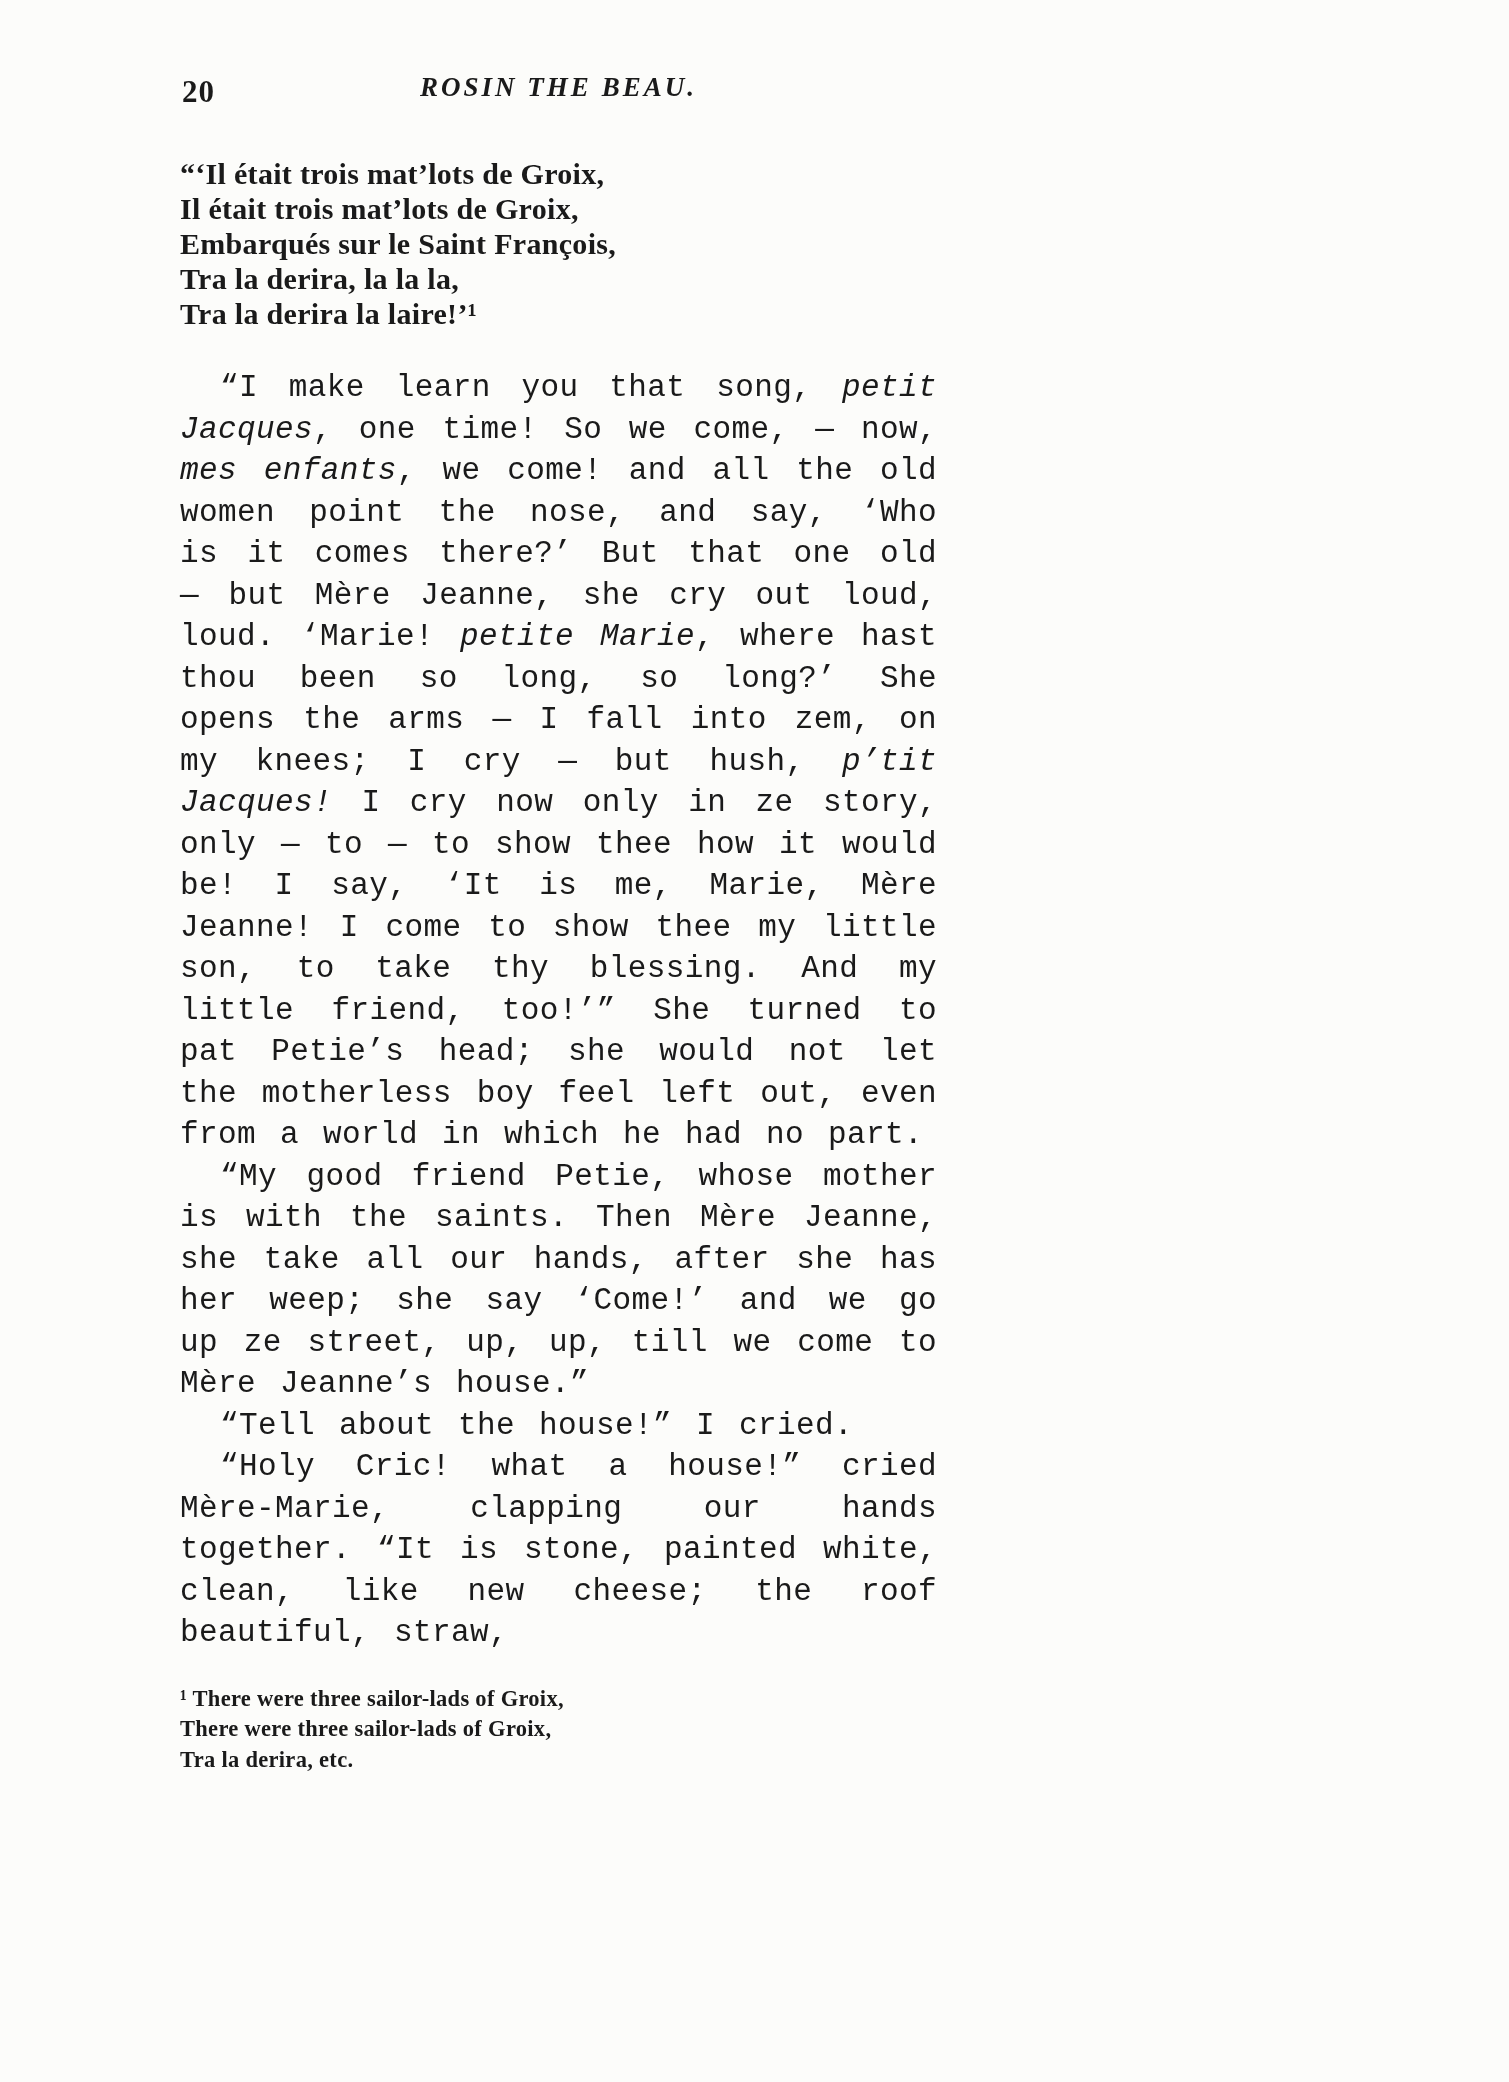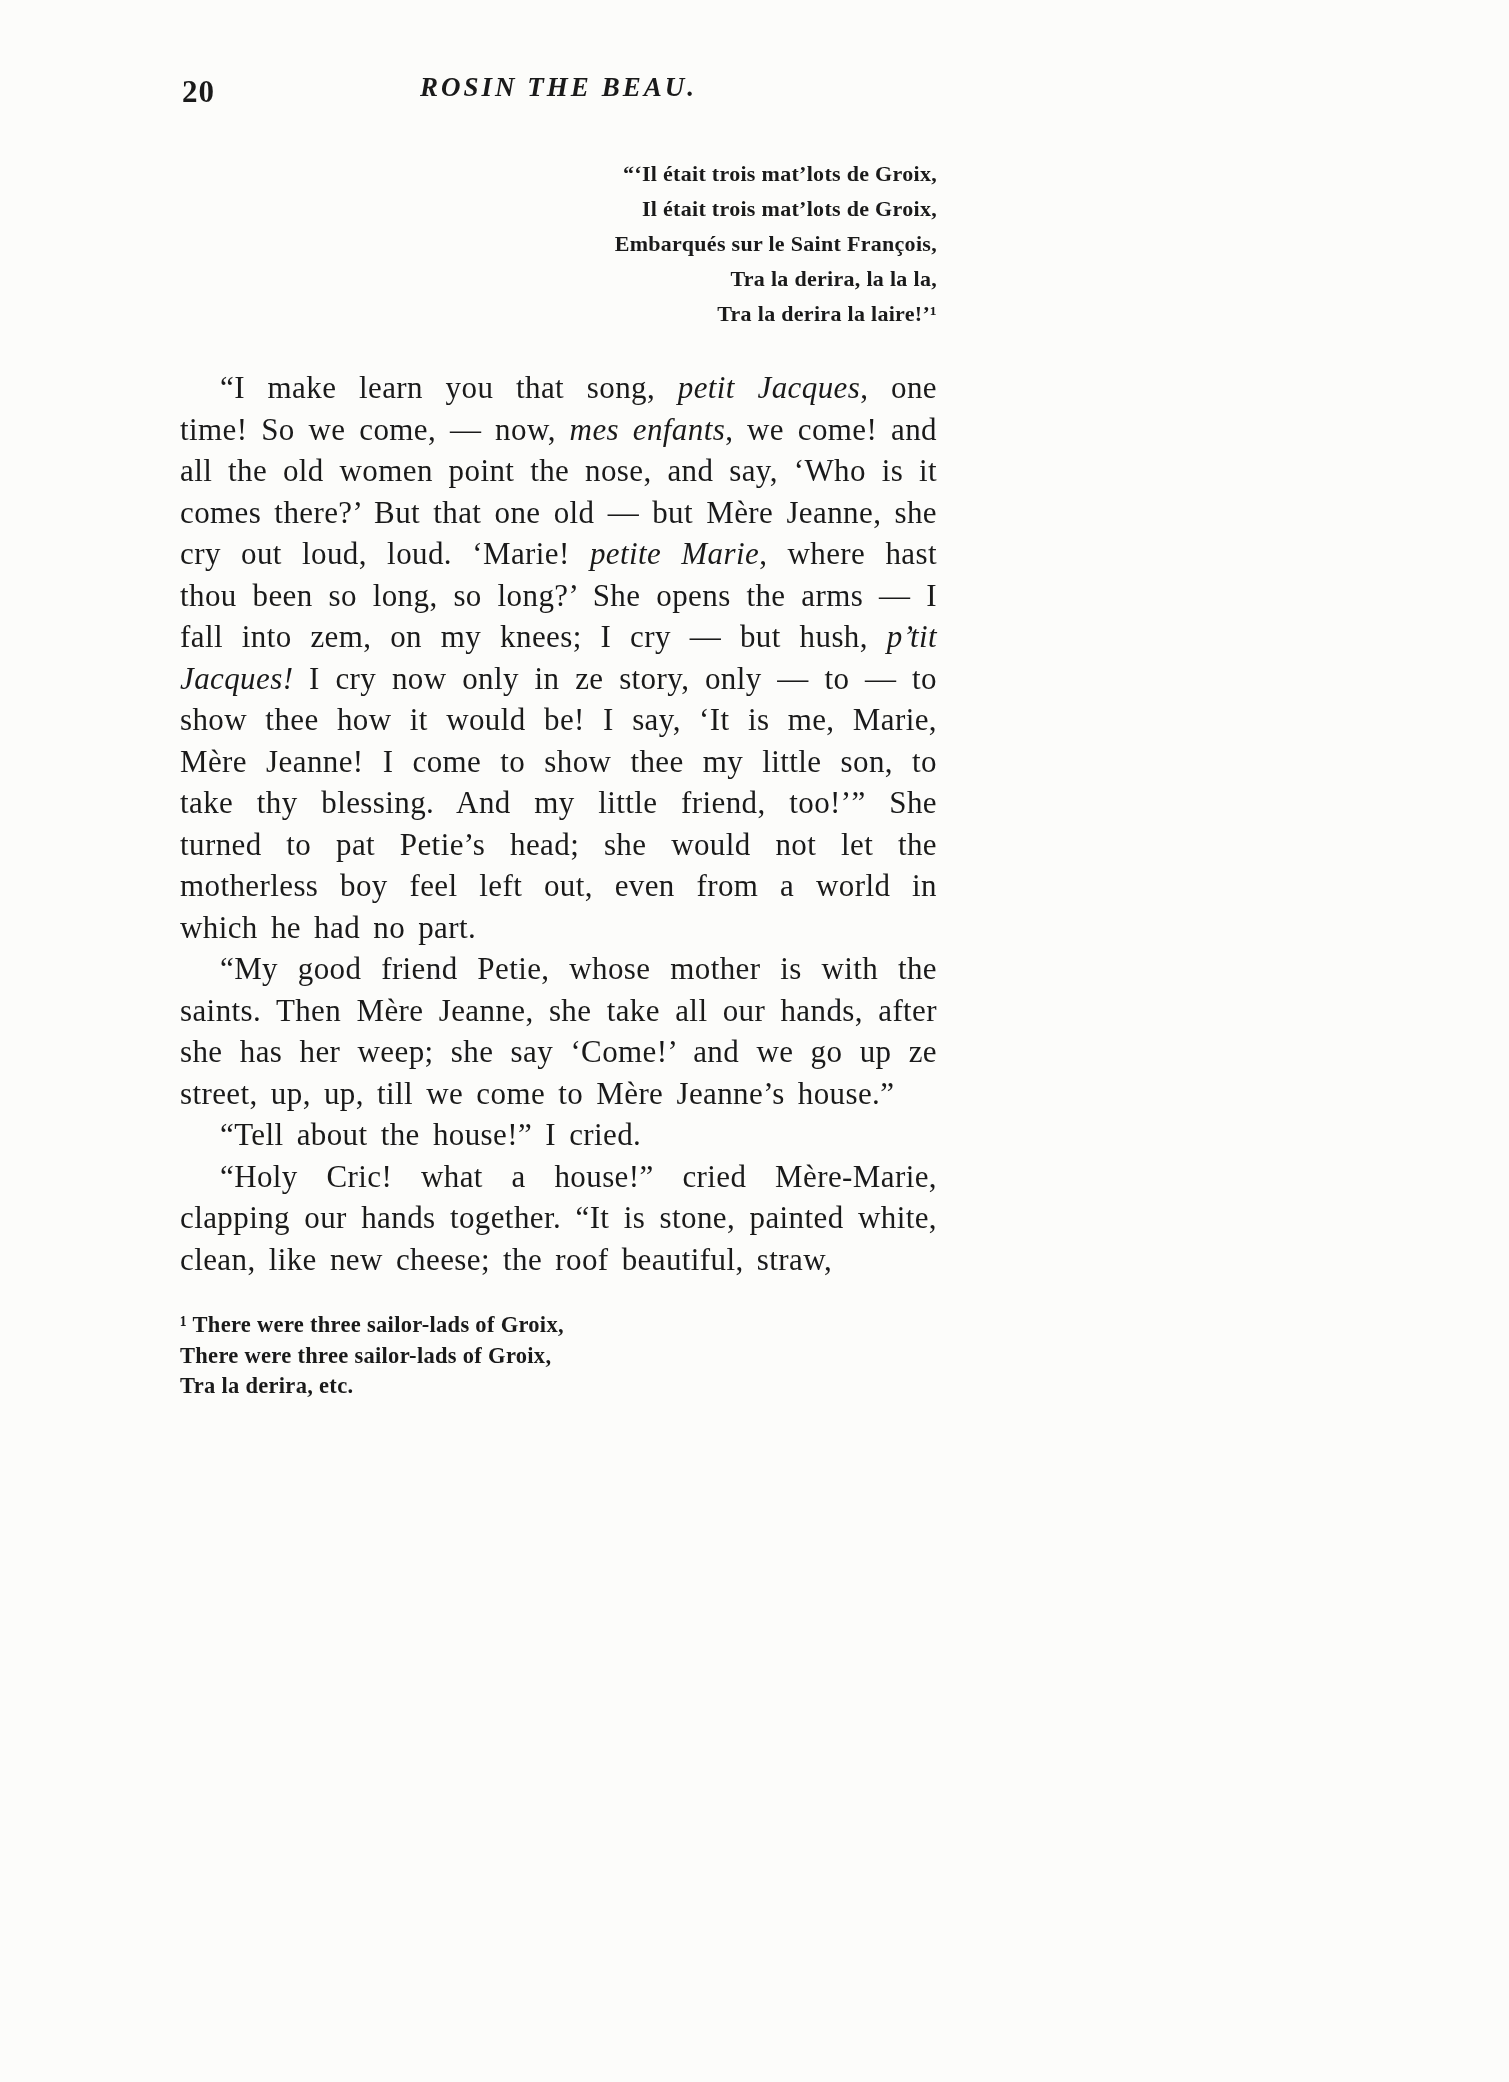--- a/index.html
+++ b/index.html
@@ -41,37 +41,38 @@
   .running-title {
     display: block;
     text-align: center;
     font-weight: bold;
     font-style: italic;
     font-size: 27px;
     letter-spacing: 3px;
   }
   .verse {
     margin-top: 42px;
-    text-align: right;
+    text-align: left;
     font-weight: bold;
-    font-size: 22px;
+    font-size: 30px;
     line-height: 35px;
     letter-spacing: 0.3px;
   }
   .body-text {
     margin-top: 36px;
     font-size: 31px;
     line-height: 41.5px;
     text-align: justify;
     word-spacing: 5px;
     letter-spacing: 0.4px;
   }
   .body-text p {
     margin: 0;
     text-indent: 40px;
+    font-family: Liberation Mono, monospace;
   }
   .body-text .it {
     font-style: italic;
   }
   .footnote {
     margin-top: 30px;
     text-align: left;
     font-weight: bold;
     font-size: 22.5px;
     line-height: 30.5px;

